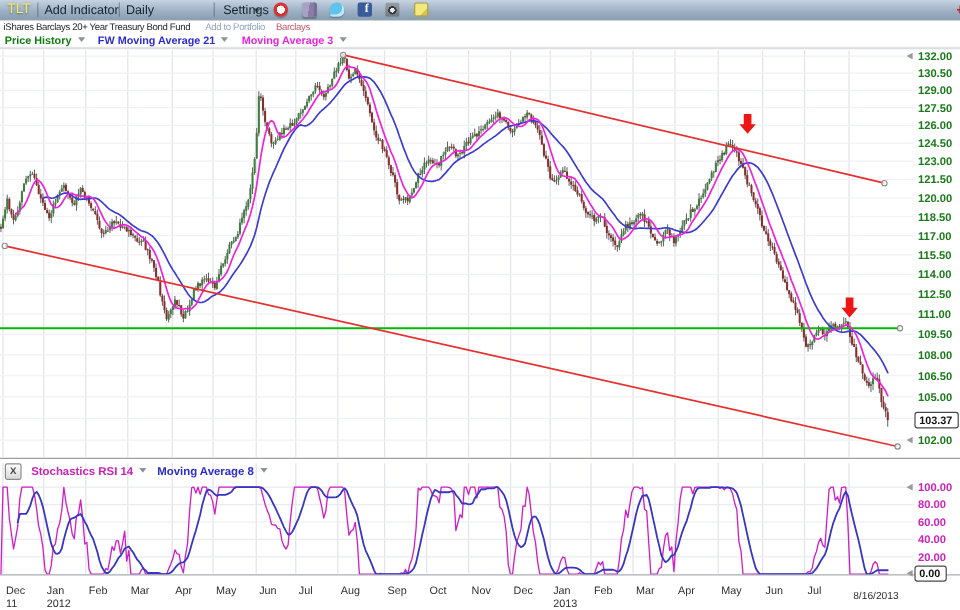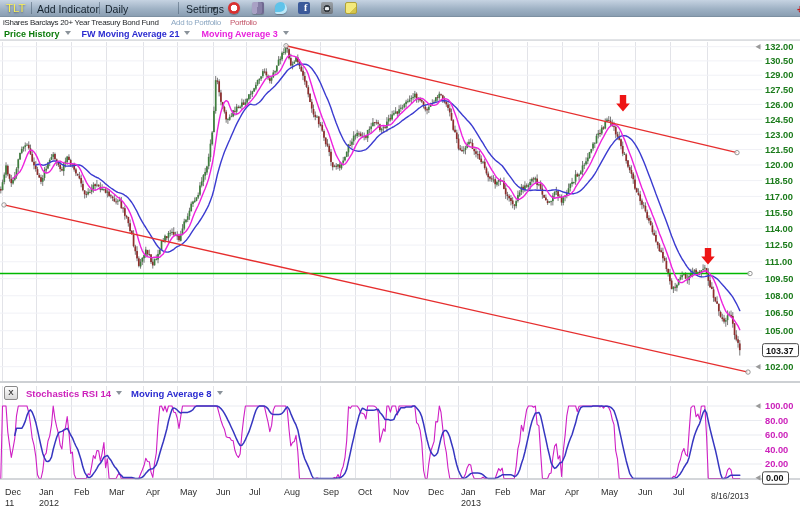--- a/index.html
+++ b/index.html
@@ -1064,21 +1064,21 @@
   <div class="ico ico-notes" style="left:345px"></div>
   <div class="chg">
     <span class="arr">↓</span>
       <span>-0.36 (-0.35%)</span>
   </div>
 </div>
 
 <div class="bar row2">
   <span class="fund">iShares Barclays 20+ Year Treasury Bond Fund</span>
   <span class="port">Add to Portfolio</span>
-  <span class="draw">Portfolio</span>
+  <span class="draw">Barclays</span>
 </div>
 
 <div class="bar row3 legend">
   <span class="item ph"><span>Price History</span><span class="lcaret"></span></span>
   <span class="item ma21"><span>FW Moving Average 21</span><span class="lcaret"></span></span>
   <span class="item ma8"><span>Moving Average 3</span><span class="lcaret"></span></span>
 </div>
 
 <div class="oschdr">
   <div class="xbtn">X</div>

